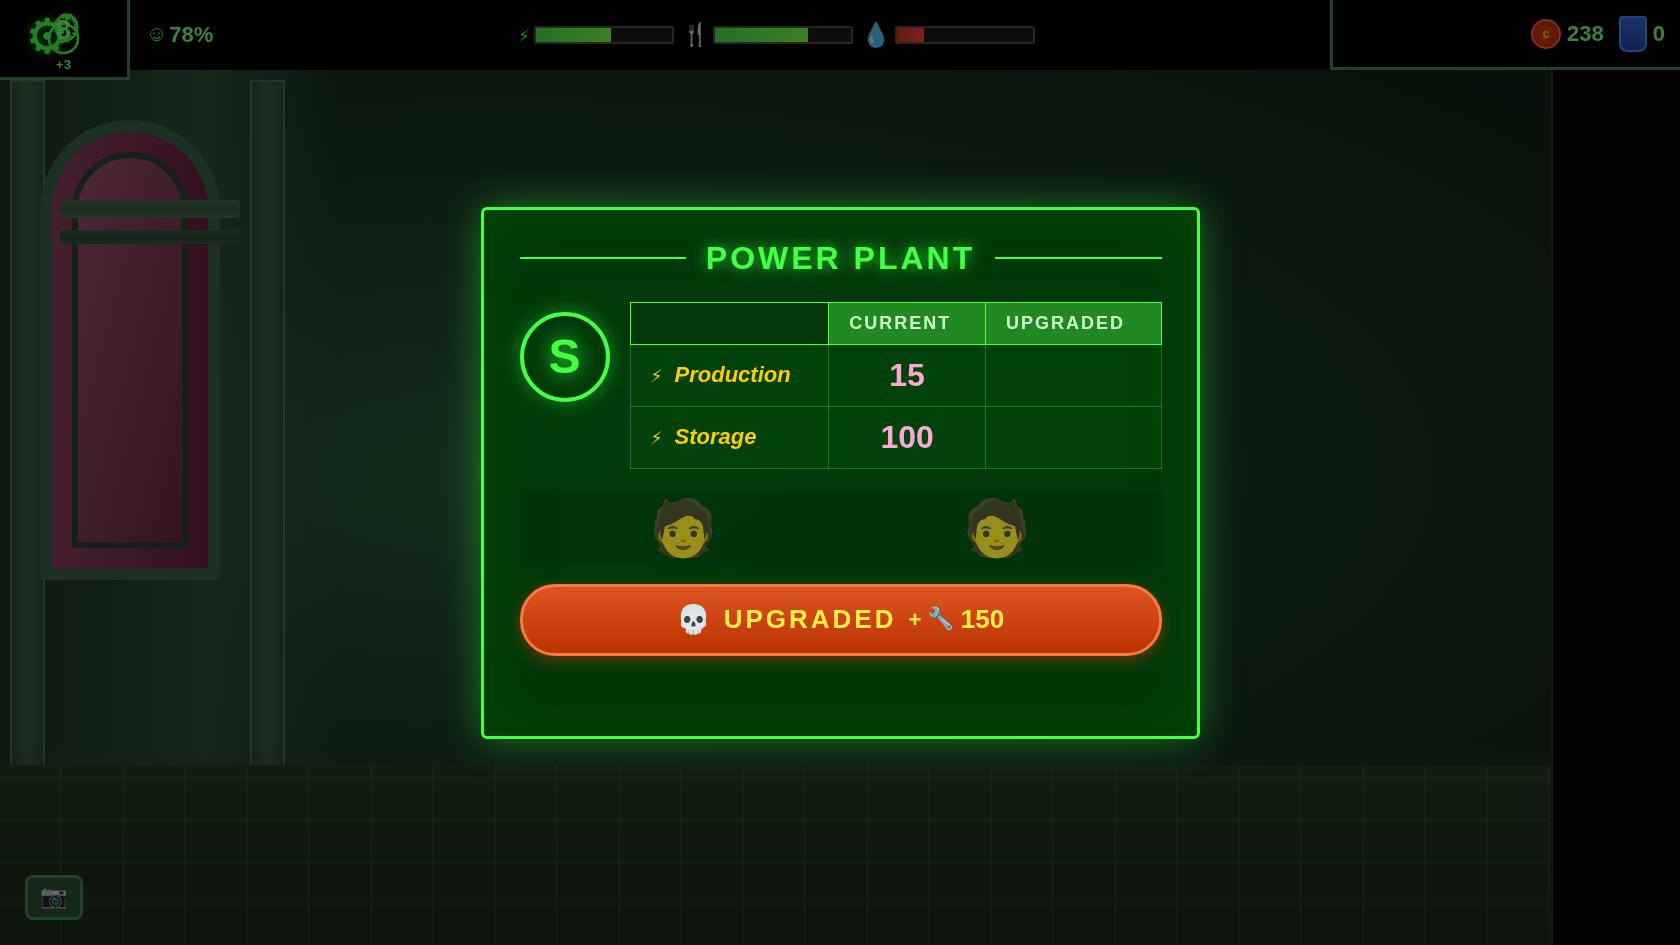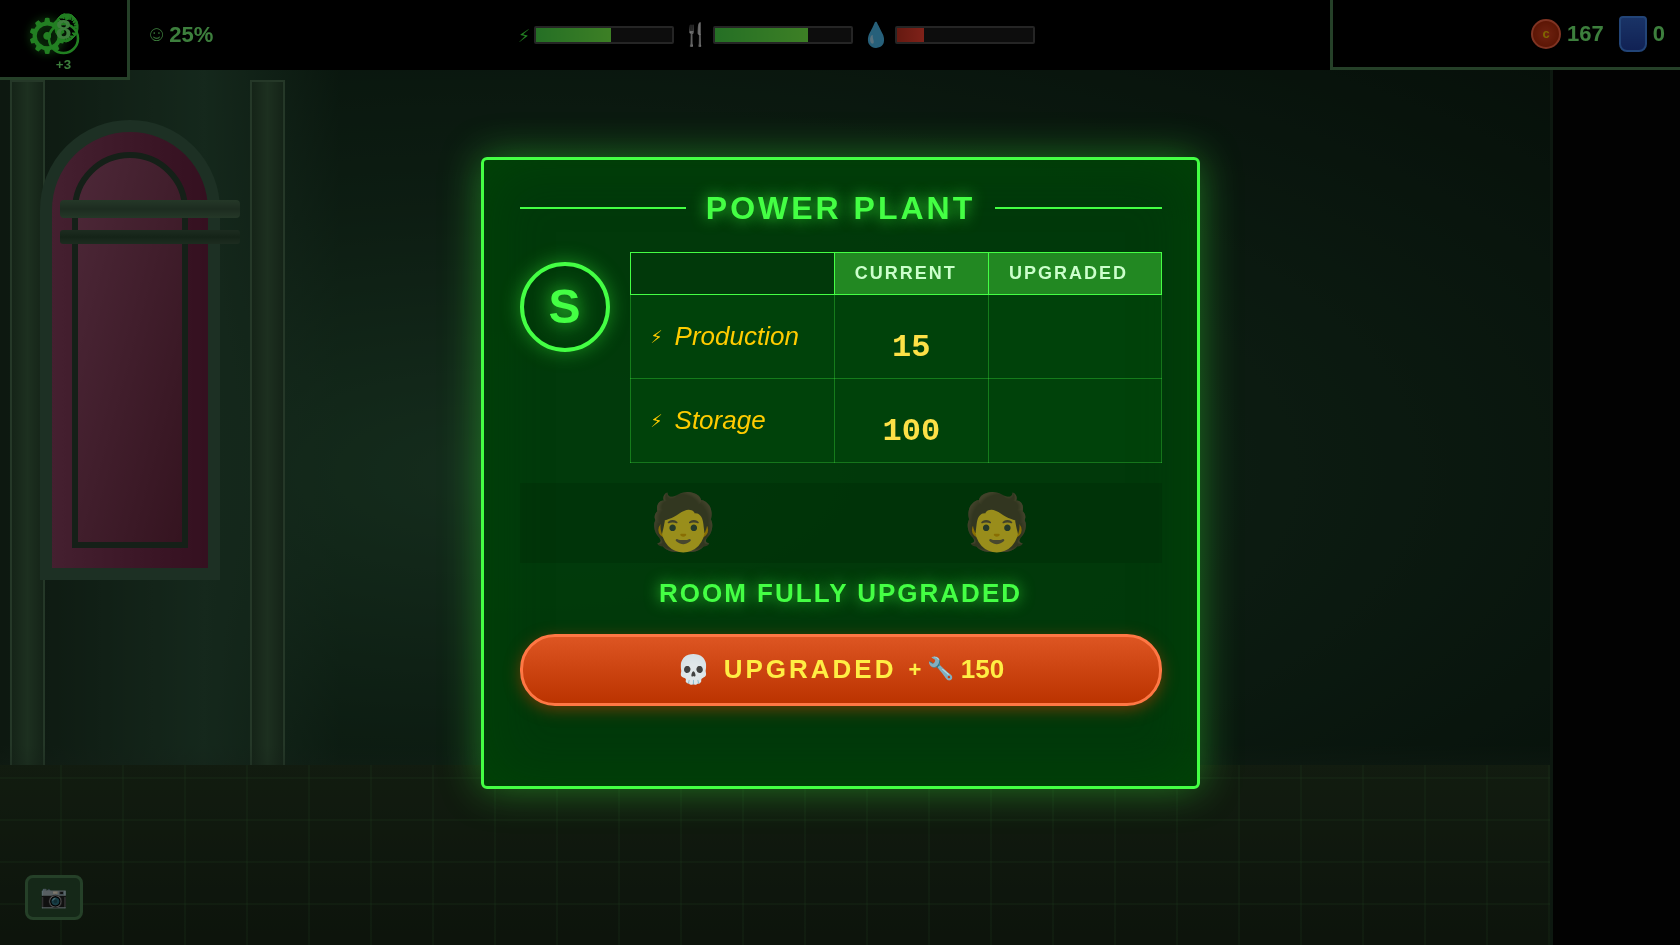--- a/index.html
+++ b/index.html
@@ -411,34 +411,33 @@
       align-items: center;
       gap: 12px;
     }
 
     .bolt-icon {
       color: #ffcc00;
       font-size: 20px;
     }
 
     .stat-label {
-      font-size: 26px;
-      font-weight: normal;
+      font-size: 22px;
+      font-weight: bold;
       color: #ffcc00;
       font-family: 'Arial Black', sans-serif;
       font-style: italic;
     }
 
     .stat-value {
       font-size: 32px;
       font-weight: bold;
-      color: #fde047;
-      font-family: Liberation Mono, monospace;
+      color: #f9a8d4;
+      font-family: Liberation Sans, sans-serif;
       text-align: center;
-      margin-top: 22px;
     }
 
     .stat-upgraded {
       text-align: center;
       color: rgba(200,255,200,0.3);
     }
 
     
     .room-chars {
       position: relative;
@@ -577,21 +576,21 @@
         <span class="level-number">8</span>
       </div>
       <span class="level-plus">+3</span>
     </div>
   </div>
 
   <div class="hud-center">
 
     <div class="happiness-bar">
       <span class="happiness-icon">☺</span>
-      <span class="happiness-text">25%</span>
+      <span class="happiness-text">78%</span>
     </div>
 
     <div class="resource-bars">
 
       <div class="res-bar-group">
         <span class="res-icon" style="color:#44ff44;">⚡</span>
         <div class="bar-track">
           <div class="bar-fill-power"></div>
         </div>
       </div>
@@ -610,21 +609,21 @@
         </div>
       </div>
     </div>
   </div>
 
   <div class="hud-right">
     <div class="currency-display">
       <div class="caps-icon">
         <span>c</span>
       </div>
-      <span class="currency-amount">167</span>
+      <span class="currency-amount">238</span>
     </div>
     <div class="nuka-display">
       <div class="nuka-icon"></div>
       <span class="currency-amount">0</span>
     </div>
   </div>
 </div>
 
 <div class="camera-icon">
   <span>📷</span>
@@ -687,21 +686,20 @@
         </tbody>
       </table>
     </div>
 
     <div class="room-chars">
 
       <span style="position:absolute; left:130px; bottom:5px; font-size:55px; opacity:0.6;">🧑</span>
       <span style="position:absolute; right:130px; bottom:5px; font-size:55px; opacity:0.6; transform:scaleX(-1); display:inline-block;">🧑</span>
     </div>
 
-    <div class="upgrade-status">ROOM FULLY UPGRADED</div>
 
     <div class="destroy-btn">
       <span class="destroy-icon">💀</span>
       <span class="destroy-label">UPGRADED</span>
       <div class="destroy-reward">
         <span class="plus-sign">+</span>
         <span class="reward-icon">🔧</span>
         <span class="reward-amount">150</span>
       </div>
     </div>

